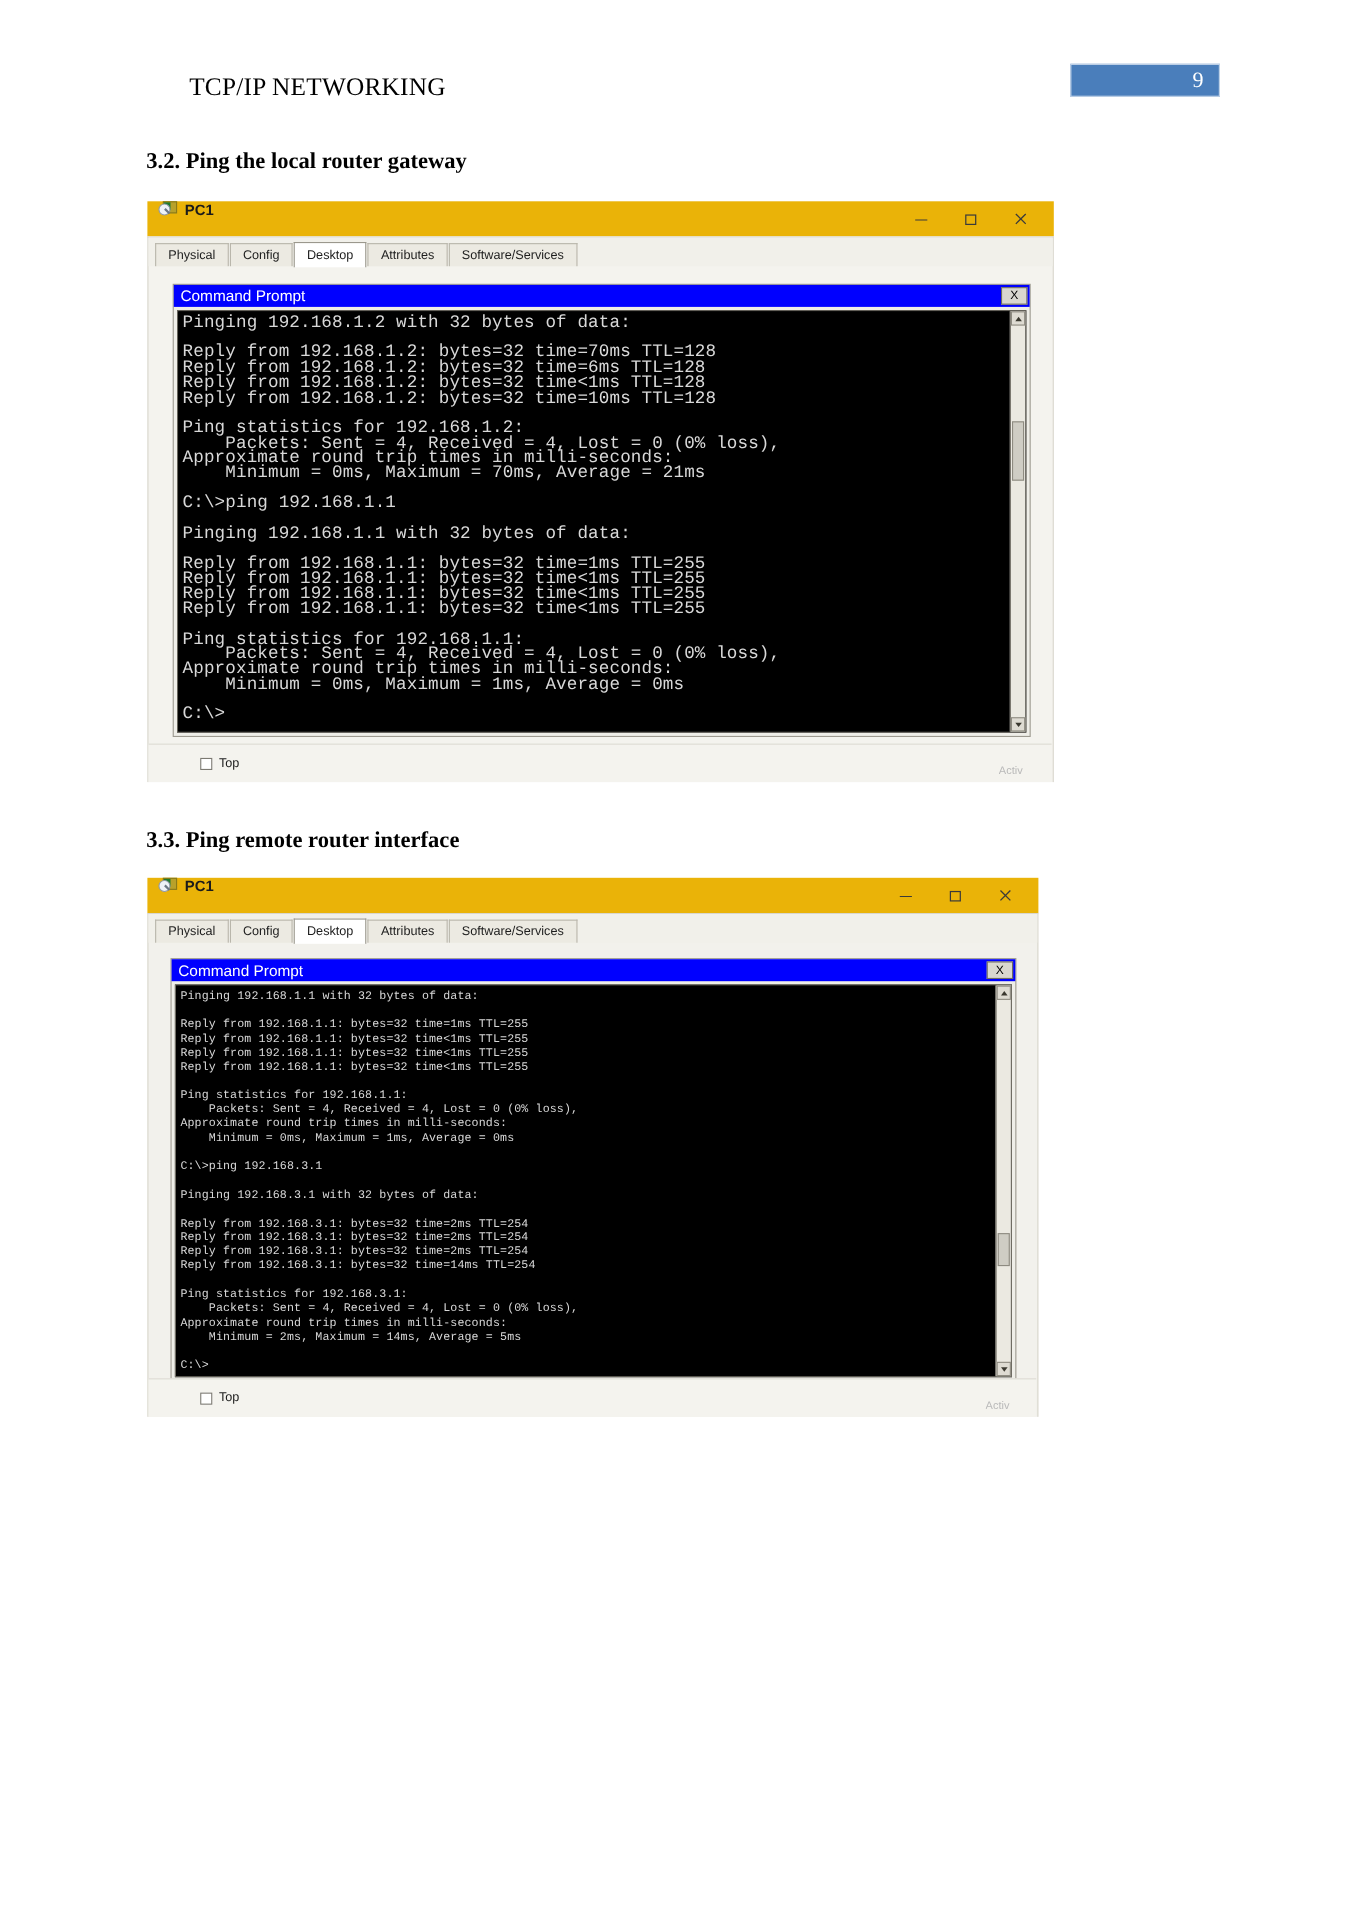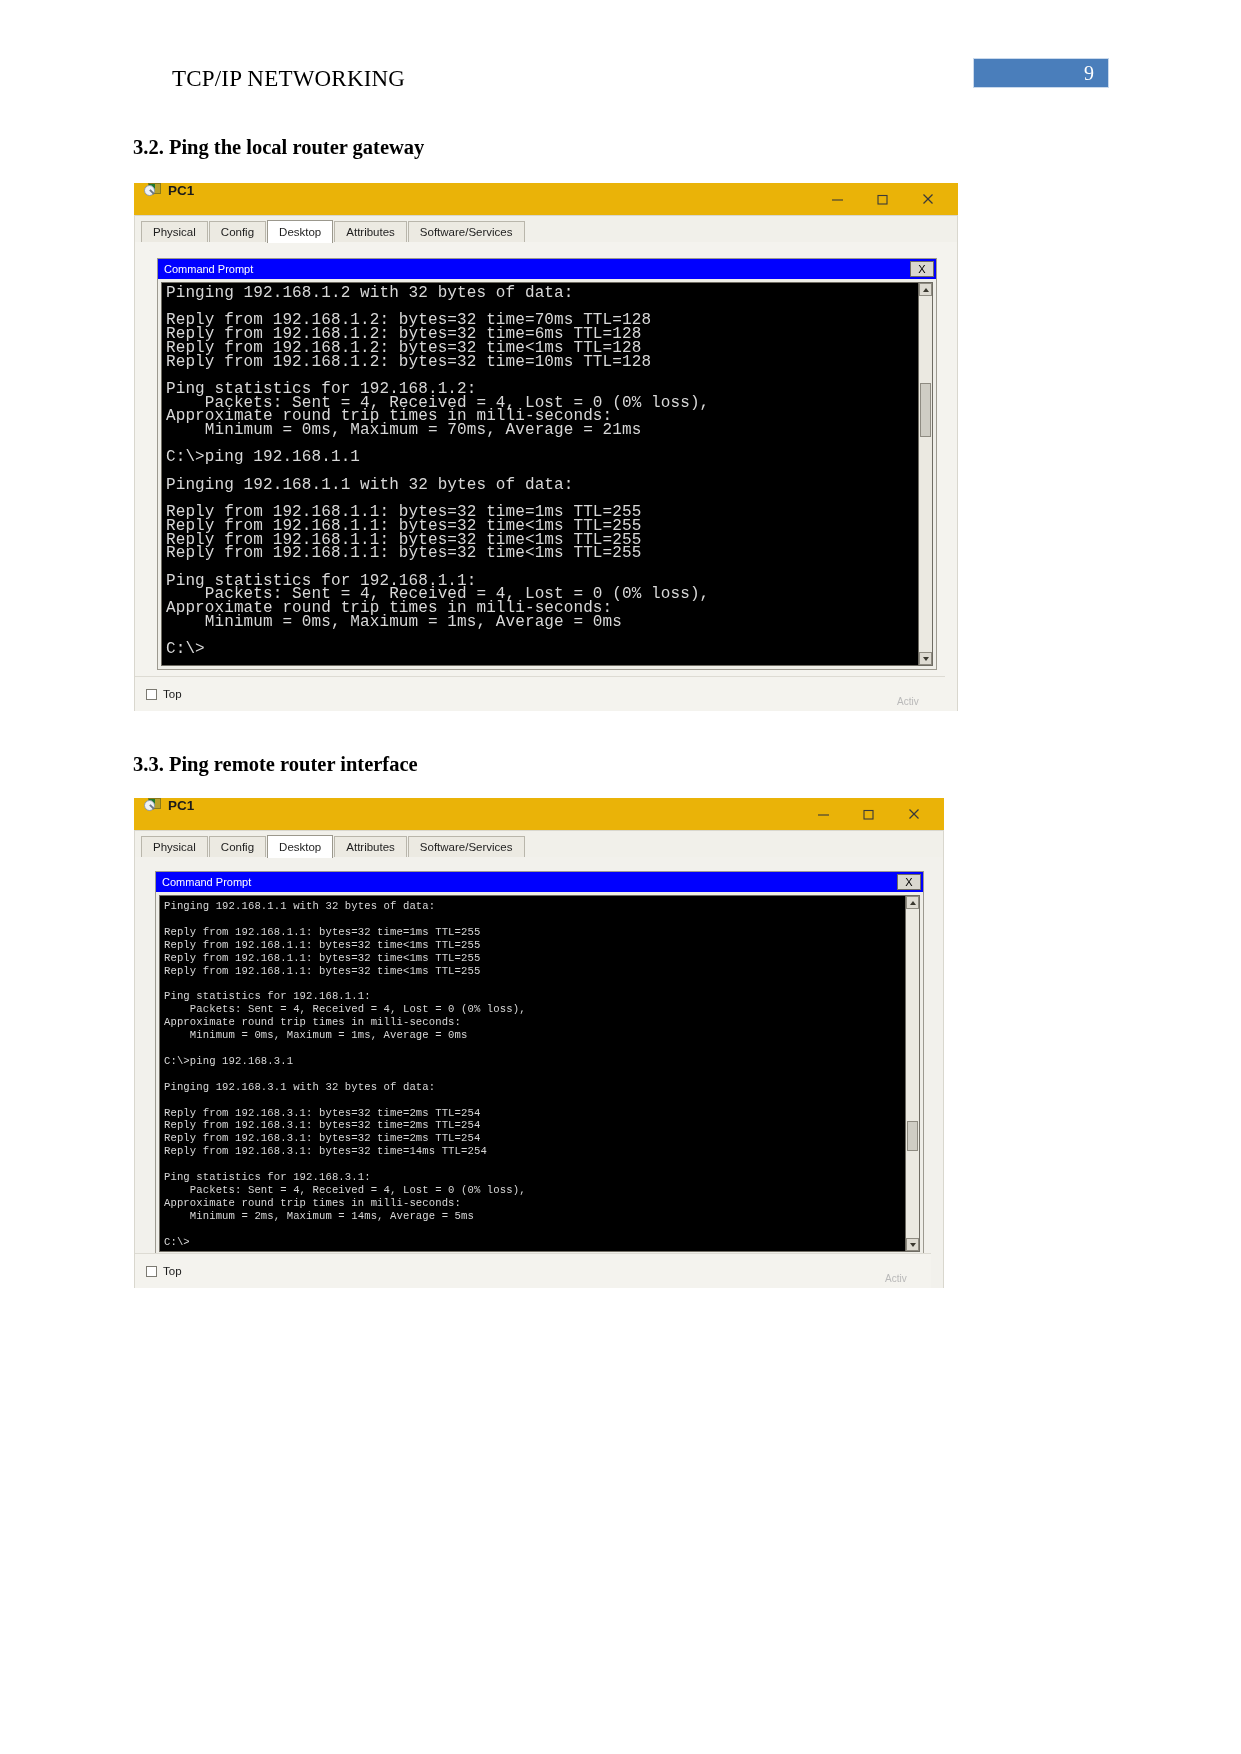--- a/index.html
+++ b/index.html
@@ -222,21 +222,21 @@
     height: 20px;
     background: #0000ff;
     display: flex;
     align-items: center;
     justify-content: space-between;
     padding: 0 2px 0 6px;
     box-sizing: border-box;
   }
   .cmd-title-text {
     font-family: "Liberation Sans", sans-serif;
-    font-size: 11px;
+    font-size: 14px;
     color: #ffffff;
     line-height: 20px;
   }
   .cmd-close {
     width: 24px;
     height: 16px;
     background: #d9d7cf;
     border: 1px solid #6f6c63;
     color: #000000;
     font-family: "Liberation Sans", sans-serif;
@@ -311,26 +311,27 @@
     position: absolute;
     left: 1px; right: 1px;
     background: #cfcdc4;
     border: 1px solid #8e8b81;
     box-sizing: border-box;
   }
 
   
   .pt-bottom {
     position: absolute;
-    left: 0; right: 12px; bottom: 0;
+    left: 0; right: 1px; bottom: 0;
     height: 34px;
     background: #f4f3ee;
     border-top: 1px solid #dddbd3;
     display: flex;
     align-items: center;
+    padding-left: 36px;
   }
   .top-check-wrap {
     display: flex;
     align-items: center;
     margin-left: 11px;
   }
   .top-checkbox {
     width: 11px;
     height: 11px;
     border: 1px solid #7c7a72;

